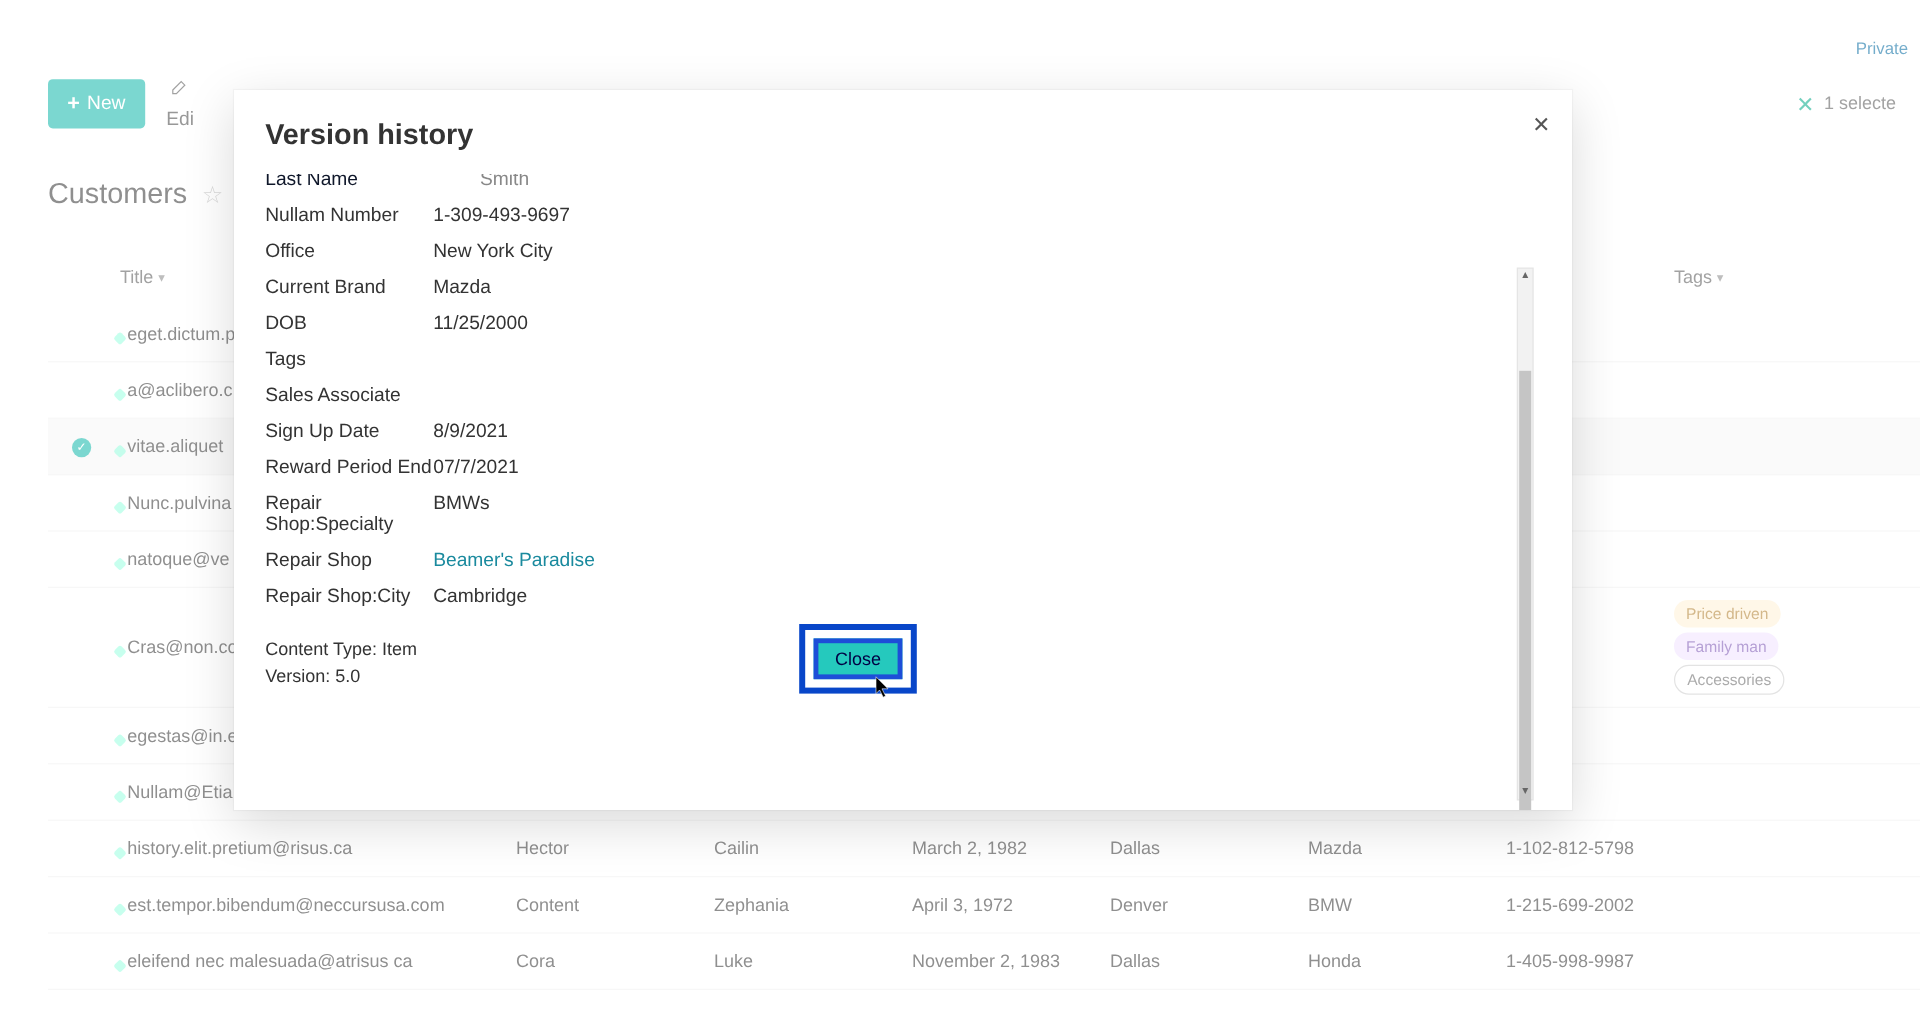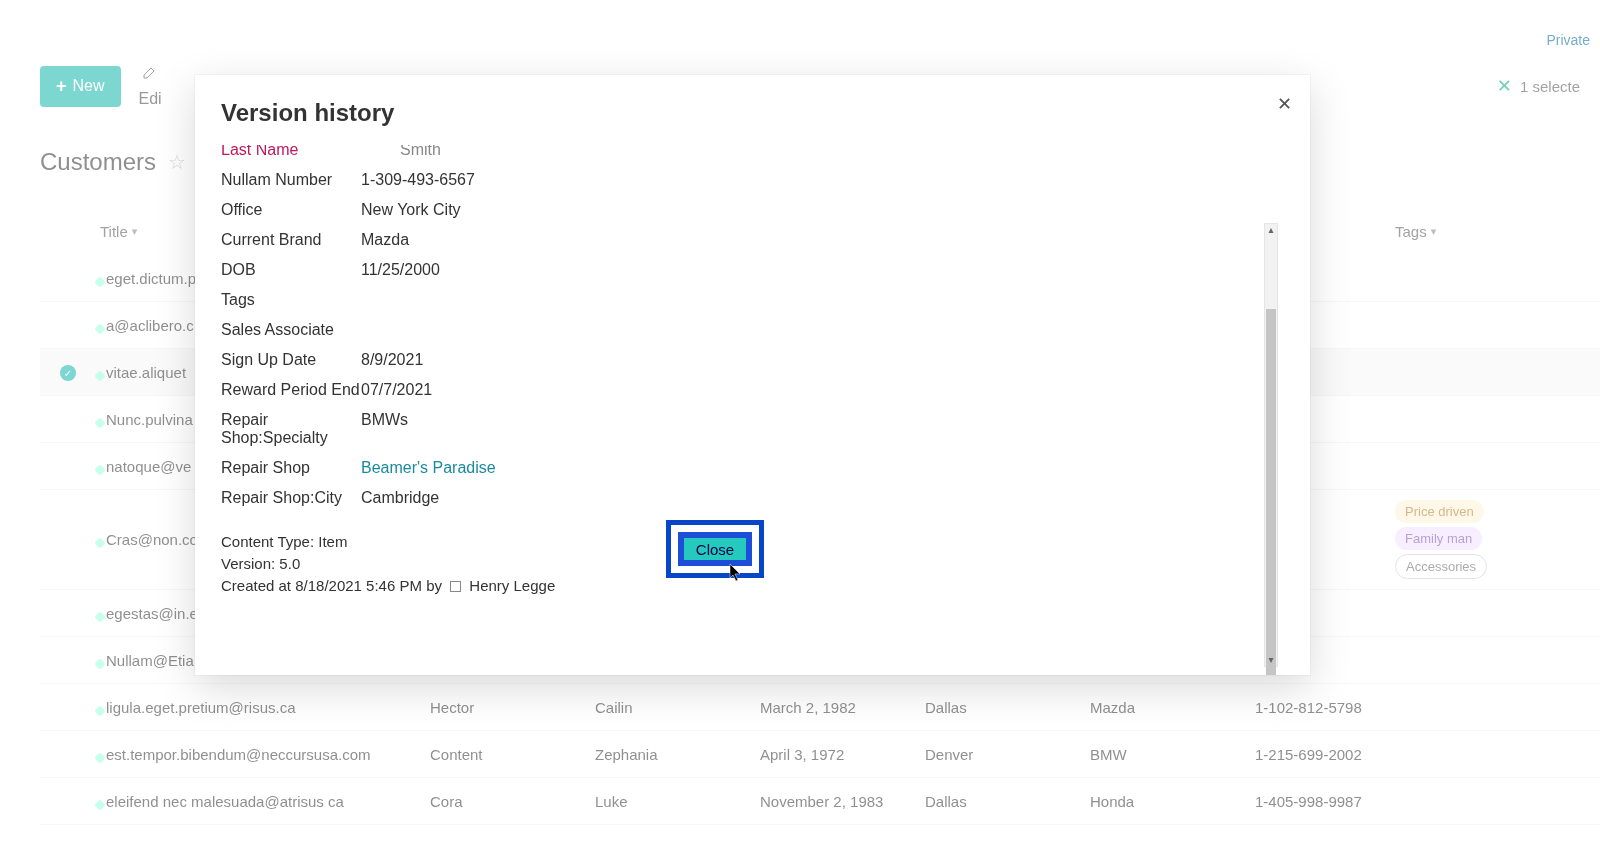--- a/index.html
+++ b/index.html
@@ -46,28 +46,28 @@
 .scrollbar-thumb { position: absolute; left: 1px; right: 1px; top: 85px; height: 390px; background: #c5c5c5; }
 .scroll-arrow { position: absolute; left: 0; right: 0; height: 14px; text-align: center; font-size: 10px; color: #666; line-height: 14px; }
 .scroll-arrow.up { top: -1px; }
 .scroll-arrow.dn { bottom: -1px; }
 
 .fields { font-size: 16px; color: #333; }
 .fields .frow { display: flex; padding: 6px 0; }
 .fields .flabel { width: 140px; color: #333; }
 .fields .fvalue { color: #333; }
 .fields .fvalue.link { color: #1a8a9e; }
-.fields .trunc .flabel { color: #be185d; }
+.fields .trunc .flabel { color: #0f172a; }
 .fields .trunc .fvalue { color: #888; margin-left: 39px; }
 
 .meta { margin-top: 18px; font-size: 15px; color: #333; line-height: 1.45; }
 .meta .by-box { display: inline-block; width: 11px; height: 11px; border: 1px solid #888; vertical-align: middle; margin: 0 4px; }
 
 .close-btn-highlight { position: absolute; top: 520px; left: 666px; width: 98px; height: 58px; border: 5px solid #0846c9; z-index: 20; }
-.close-btn { position: absolute; top: 7px; left: 7px; width: 74px; height: 34px; background: #25c9bd; border: 6px solid #1d4ed8; color: #004; font-size: 15px; cursor: pointer; }
+.close-btn { position: absolute; top: 7px; left: 7px; width: 74px; height: 34px; background: #25c9bd; border: 4px solid #1d4ed8; color: #004; font-size: 15px; cursor: pointer; }
 .cursor { position: absolute; top: 38px; left: 58px; width: 14px; height: 20px; z-index: 21; pointer-events: none; }
 .cursor svg { width: 100%; height: 100%; }
 </style>
 </head>
 <body>
 
 <div class="page-backdrop">
   <div class="topbar">Private</div>
 
   <div class="toolbar">
@@ -202,21 +202,21 @@
           <div></div>
           <div></div>
           <div></div>
           <div>-2721</div>
           <div></div>
         </div>
       </div>
     <div id="full-rows-container">
         <div class="grid-row">
           <div></div>
-          <div class="title-cell">ligula.eget.pretium@risus.ca</div>
+          <div class="title-cell">history.elit.pretium@risus.ca</div>
           <div>Hector</div>
           <div>Cailin</div>
           <div>March 2, 1982</div>
           <div>Dallas</div>
           <div>Mazda</div>
           <div>1-102-812-5798</div>
           <div></div>
         </div>
         <div class="grid-row">
           <div></div>
@@ -251,21 +251,21 @@
   <div class="modal-title">Version history</div>
   <div class="modal-body">
     <div class="scroll-area">
       <div class="fields" id="fields-container">
           <div class="frow trunc" style="margin-top: -10px;">
             <div class="flabel">Last Name</div>
             <div class="fvalue">Smith</div>
           </div>
           <div class="frow">
             <div class="flabel">Nullam Number</div>
-            <div class="fvalue">1-309-493-6567</div>
+            <div class="fvalue">1-309-493-9697</div>
           </div>
           <div class="frow">
             <div class="flabel">Office</div>
             <div class="fvalue">New York City</div>
           </div>
           <div class="frow">
             <div class="flabel">Current Brand</div>
             <div class="fvalue">Mazda</div>
           </div>
           <div class="frow">
@@ -297,25 +297,20 @@
             <div class="fvalue link">Beamer's Paradise</div>
           </div>
           <div class="frow">
             <div class="flabel">Repair Shop:City</div>
             <div class="fvalue">Cambridge</div>
           </div>
         </div>
       <div class="meta">
         <div>Content Type: Item</div>
         <div>Version: 5.0</div>
-        <div>
-          <span>Created at 8/18/2021 5:46 PM by</span>
-          <span class="by-box"></span>
-          <span>Henry Legge</span>
-        </div>
       </div>
     </div>
     <div class="scrollbar-track">
       <div class="scroll-arrow up">▴</div>
       <div class="scrollbar-thumb"></div>
       <div class="scroll-arrow dn">▾</div>
     </div>
   </div>
 </div>
 

